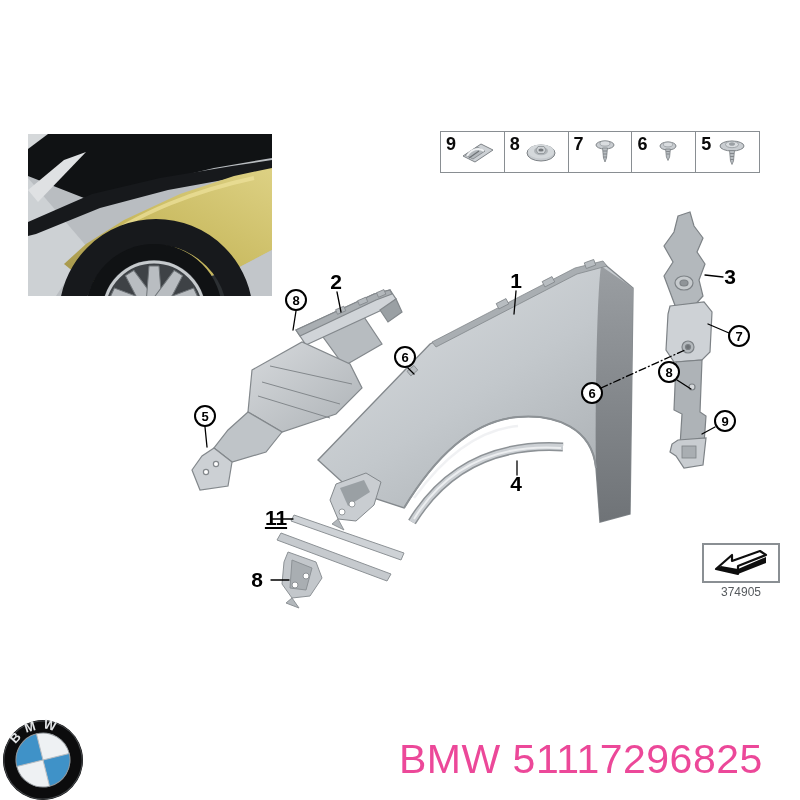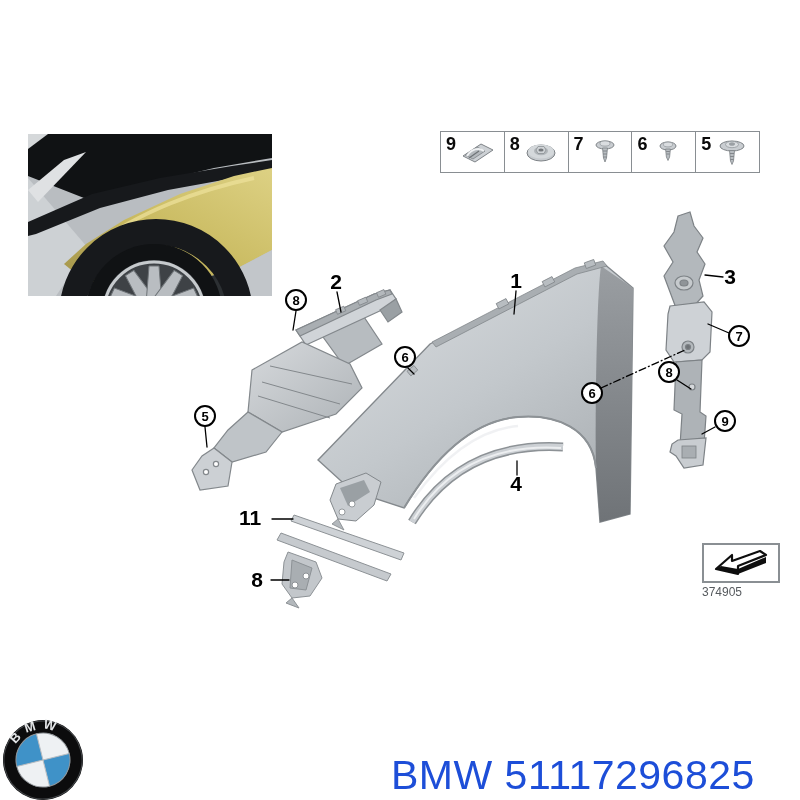--- a/index.html
+++ b/index.html
@@ -17,24 +17,24 @@
 
   .diagram-svg{position:absolute;left:0;top:0;}
 
   .callout{position:absolute;width:22px;height:22px;box-sizing:border-box;border:2px solid #000;
     border-radius:50%;background:#fff;display:flex;align-items:center;justify-content:center;
     font-size:13px;font-weight:bold;color:#000;}
   .plabel{position:absolute;transform:translate(-50%,-50%);font-size:21px;font-weight:bold;color:#000;}
 
   .refbox{position:absolute;left:702px;top:543px;width:78px;height:40px;border:2px solid #8a8f93;
     box-sizing:border-box;background:#fff;display:flex;align-items:center;justify-content:center;}
-  .refnum{position:absolute;left:702px;top:585px;width:78px;font-size:12px;color:#565a5e;}
+  .refnum{position:absolute;left:702px;top:585px;width:78px;text-align:center;font-size:12px;color:#565a5e;}
 
   .roundel{position:absolute;left:1px;top:718px;}
-  .partnum{position:absolute;left:391px;top:736px;font-size:41px;letter-spacing:.5px;color:#1d4ed8;white-space:nowrap;margin-top:16px;}
+  .partnum{position:absolute;left:399px;top:736px;font-size:41px;letter-spacing:.5px;color:#ec4899;white-space:nowrap;}
 </style>
 </head>
 <body>
 
 <div class="canvas">
 
   <div class="photo">
     <svg width="244" height="162" viewBox="0 0 244 162">
       <defs>
         <linearGradient id="ph-yellow" x1="0" y1="1" x2="1" y2="0">
@@ -226,21 +226,21 @@
       <line x1="677" y1="380" x2="691" y2="389"></line>
       <line x1="715" y1="427" x2="702" y2="434"></line>
     </g>
   </svg>
 
   <div class="plabel" style="left:516px;top:281px;">1</div>
   <div class="plabel" style="left:336px;top:282px;">2</div>
   <div class="plabel" style="left:730px;top:277px;">3</div>
   <div class="plabel" style="left:516px;top:484px;">4</div>
   <div class="plabel" style="left:257px;top:580px;">8</div>
-  <div class="plabel" style="left:250px;top:518px;">11</div>
+  <div class="plabel" style="left:276px;top:518px;text-decoration:underline;">11</div>
 
   <div class="callout" style="left:194px;top:405px;">5</div>
   <div class="callout" style="left:394px;top:346px;">6</div>
   <div class="callout" style="left:581px;top:382px;">6</div>
   <div class="callout" style="left:728px;top:325px;">7</div>
   <div class="callout" style="left:285px;top:289px;">8</div>
   <div class="callout" style="left:658px;top:361px;">8</div>
   <div class="callout" style="left:714px;top:410px;">9</div>
 
   <div class="refbox">

